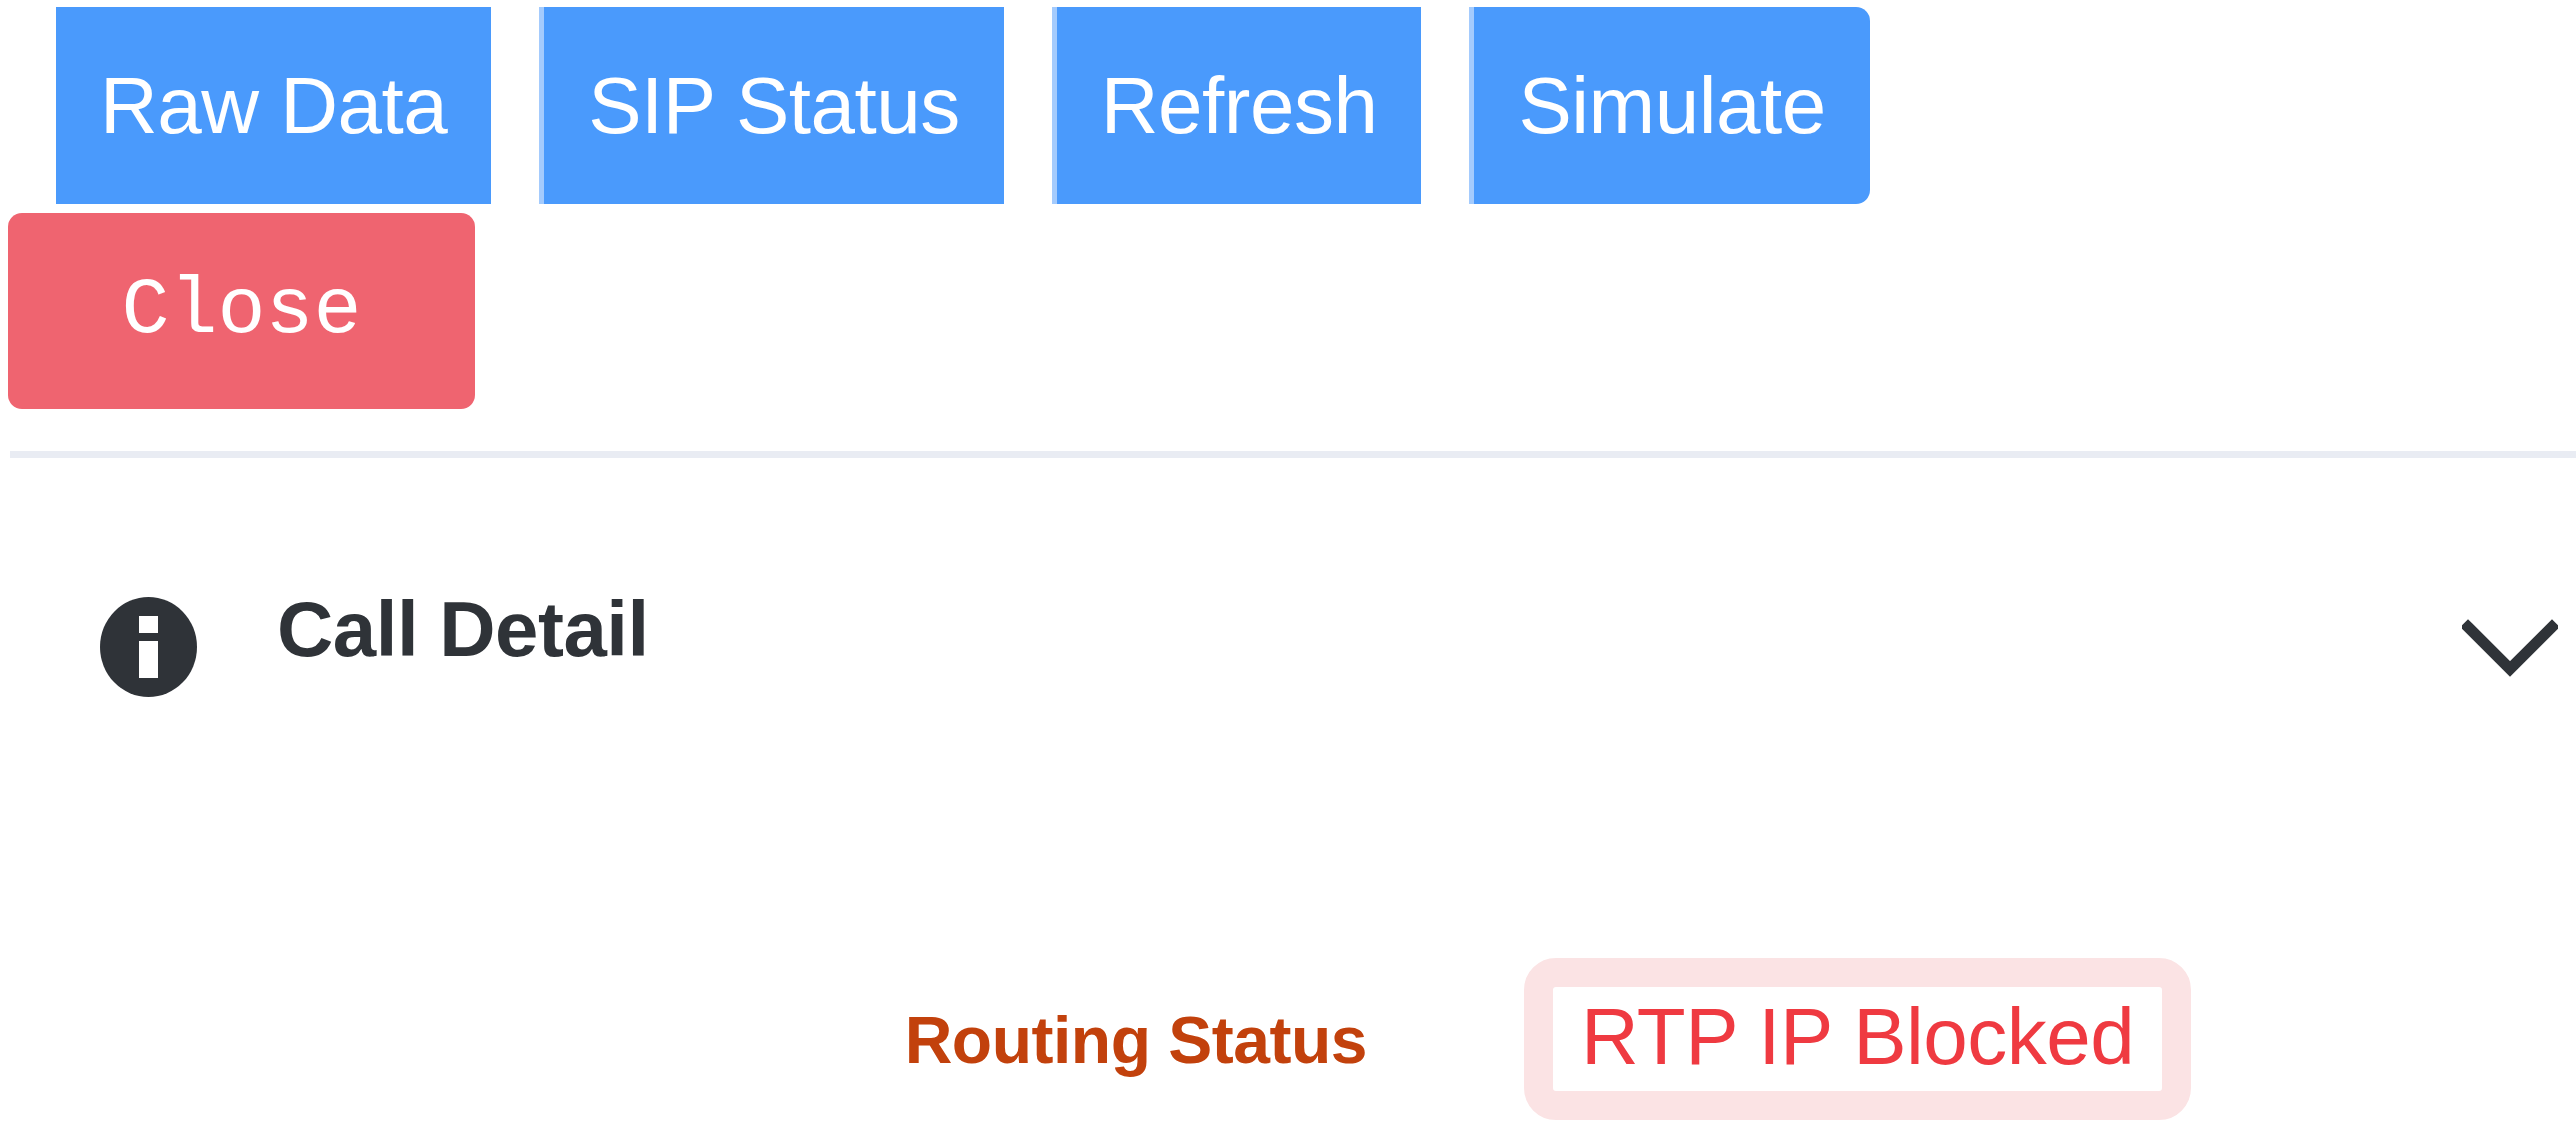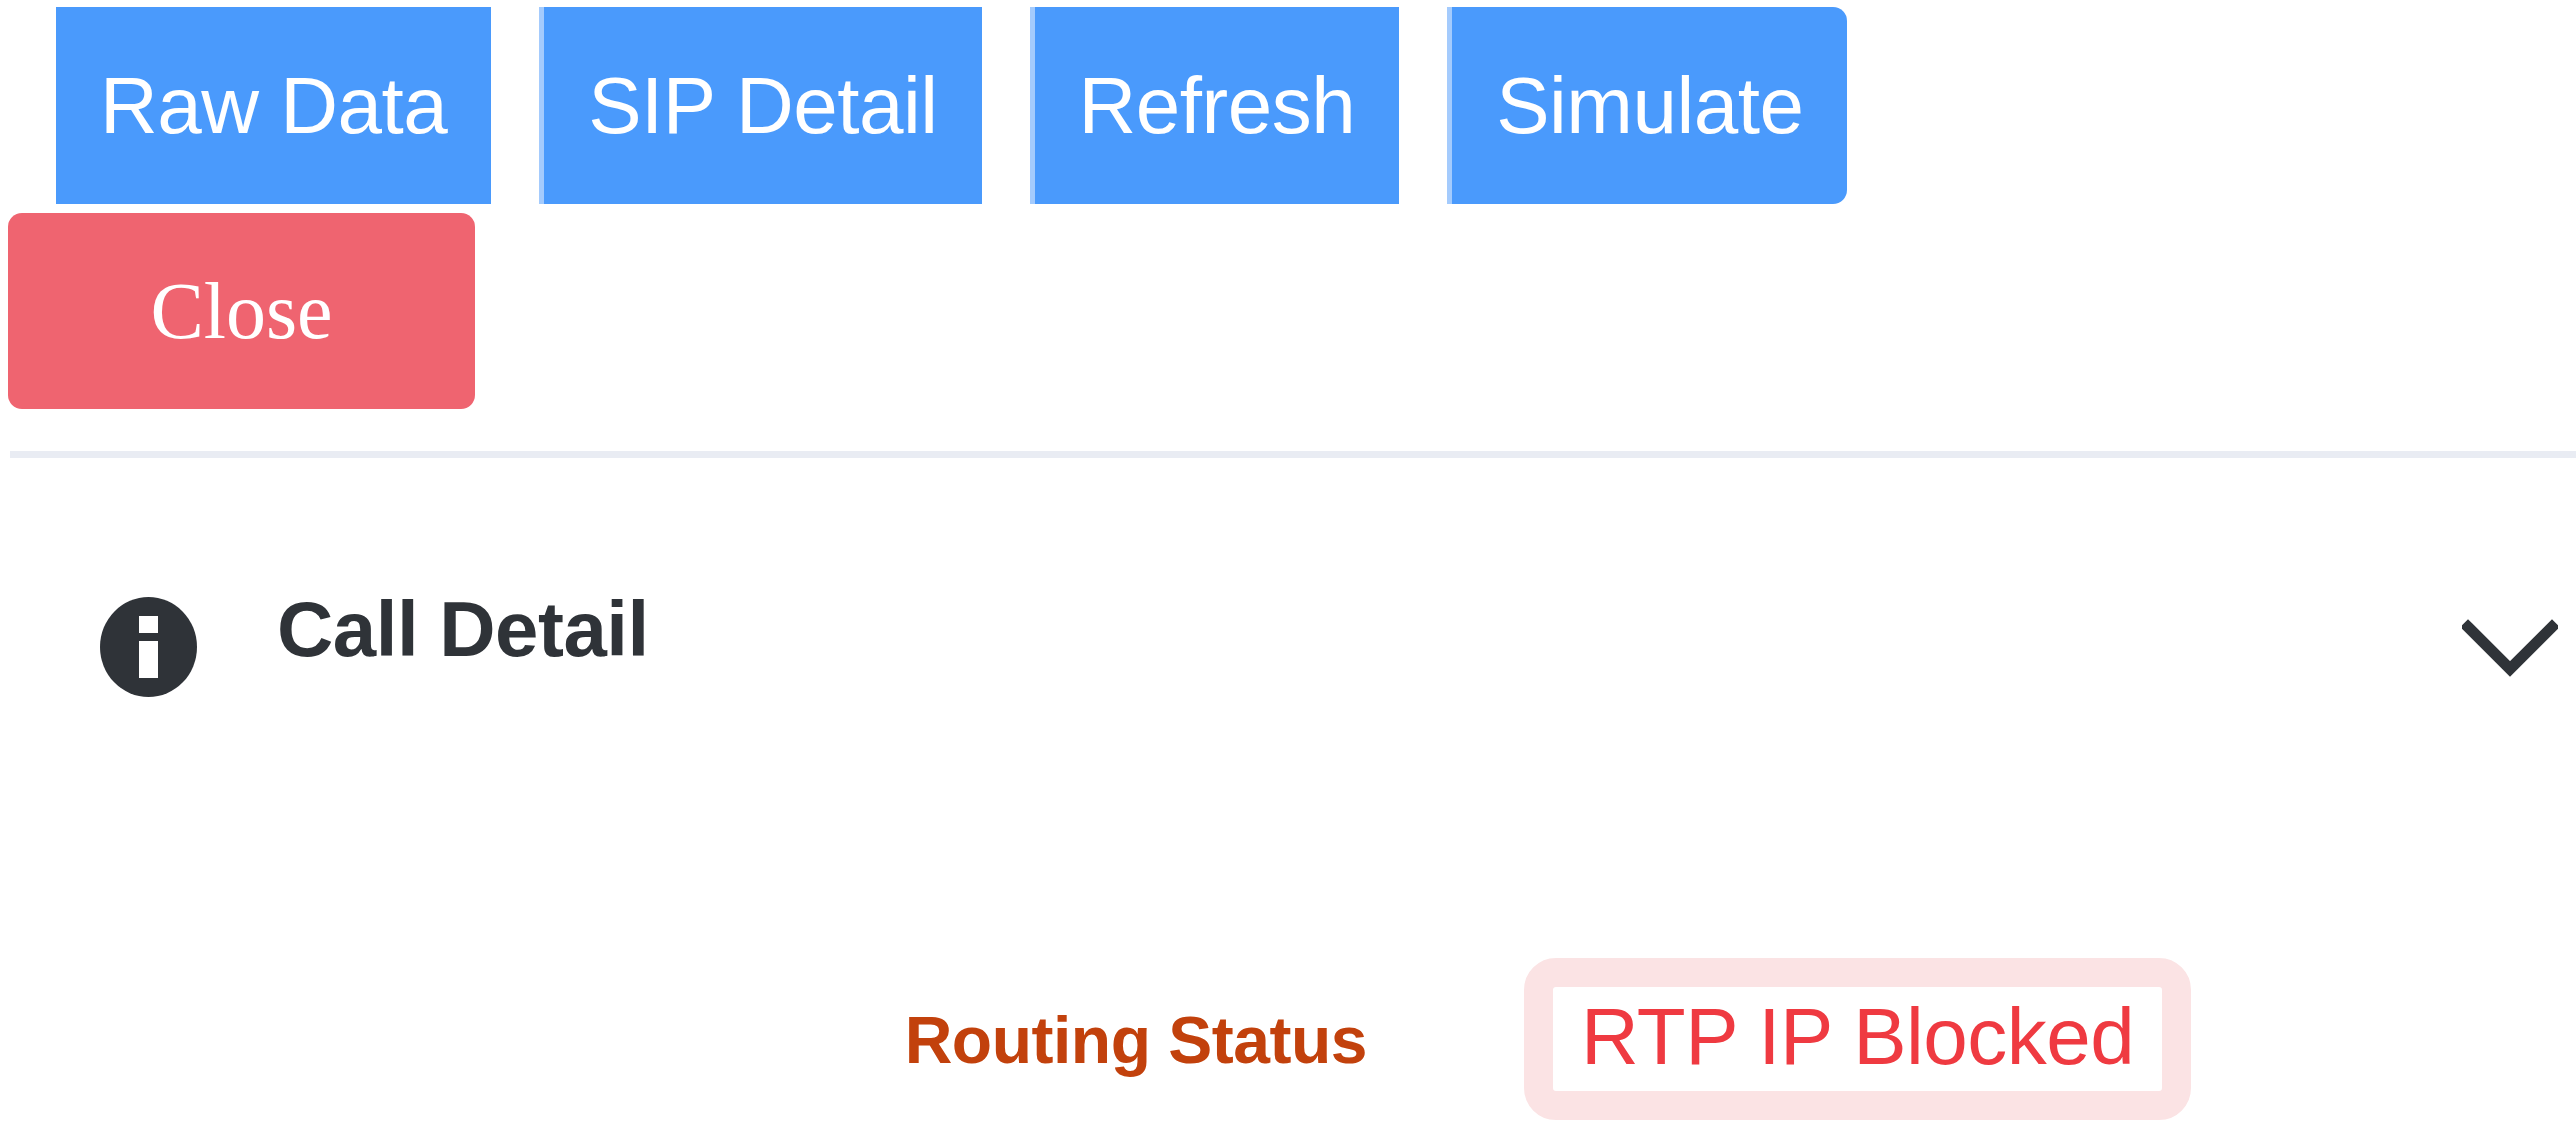--- a/index.html
+++ b/index.html
@@ -51,21 +51,21 @@
   .btn-close {
     position: absolute;
     left: 8px;
     top: 213px;
     width: 467px;
     height: 196px;
     background: #ef6470;
     color: #ffffff;
     border: 0;
     border-radius: 14px;
-    font-family: Liberation Serif, serif;
+    font-family: Liberation Mono, monospace;
     font-size: 80px;
     line-height: 196px;
     text-align: center;
     padding: 0;
     cursor: pointer;
     box-sizing: border-box;
   }
 
   
   .divider {
@@ -150,21 +150,21 @@
     letter-spacing: -0.5px;
     white-space: nowrap;
     display: inline-block;
   }
 </style>
 </head>
 <body>
 
 <div class="btn-group">
   <button class="btn">Raw Data</button>
-  <button class="btn">SIP Detail</button>
+  <button class="btn">SIP Status</button>
   <button class="btn">Refresh</button>
   <button class="btn">Simulate</button>
 </div>
 
 <button class="btn-close">Close</button>
 
 <div class="divider"></div>
 
 <div class="section-header">
   <span class="info-icon">

